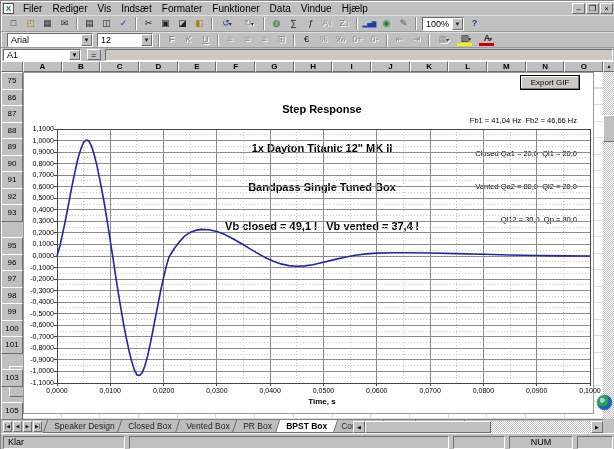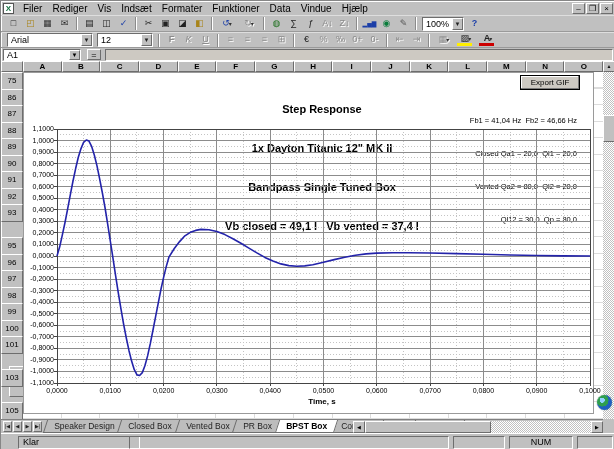--- a/index.html
+++ b/index.html
@@ -441,21 +441,21 @@
       </div>
     <div class="hscroll">
       <div class="hbtn" style="left:0;">◀</div>
       <div class="hthumb"></div>
       <div class="hbtn" style="right:0;">▶</div>
     </div>
   </div>
   <div class="scorner"></div>
 
   <div class="statusbar">
-    <div class="panel" style="left:2px;width:122px;margin-left:15px;">
+    <div class="panel" style="left:2px;width:122px;">
       <span>Klar</span>
     </div>
     <div class="panel" style="left:128px;width:320px;"></div>
     <div class="panel" style="left:452px;width:52px;"></div>
     <div class="panel" style="left:508px;width:64px;text-align:center;padding-left:0;">
       <span>NUM</span>
     </div>
     <div class="panel" style="left:576px;width:36px;"></div>
   </div>
 </div>

